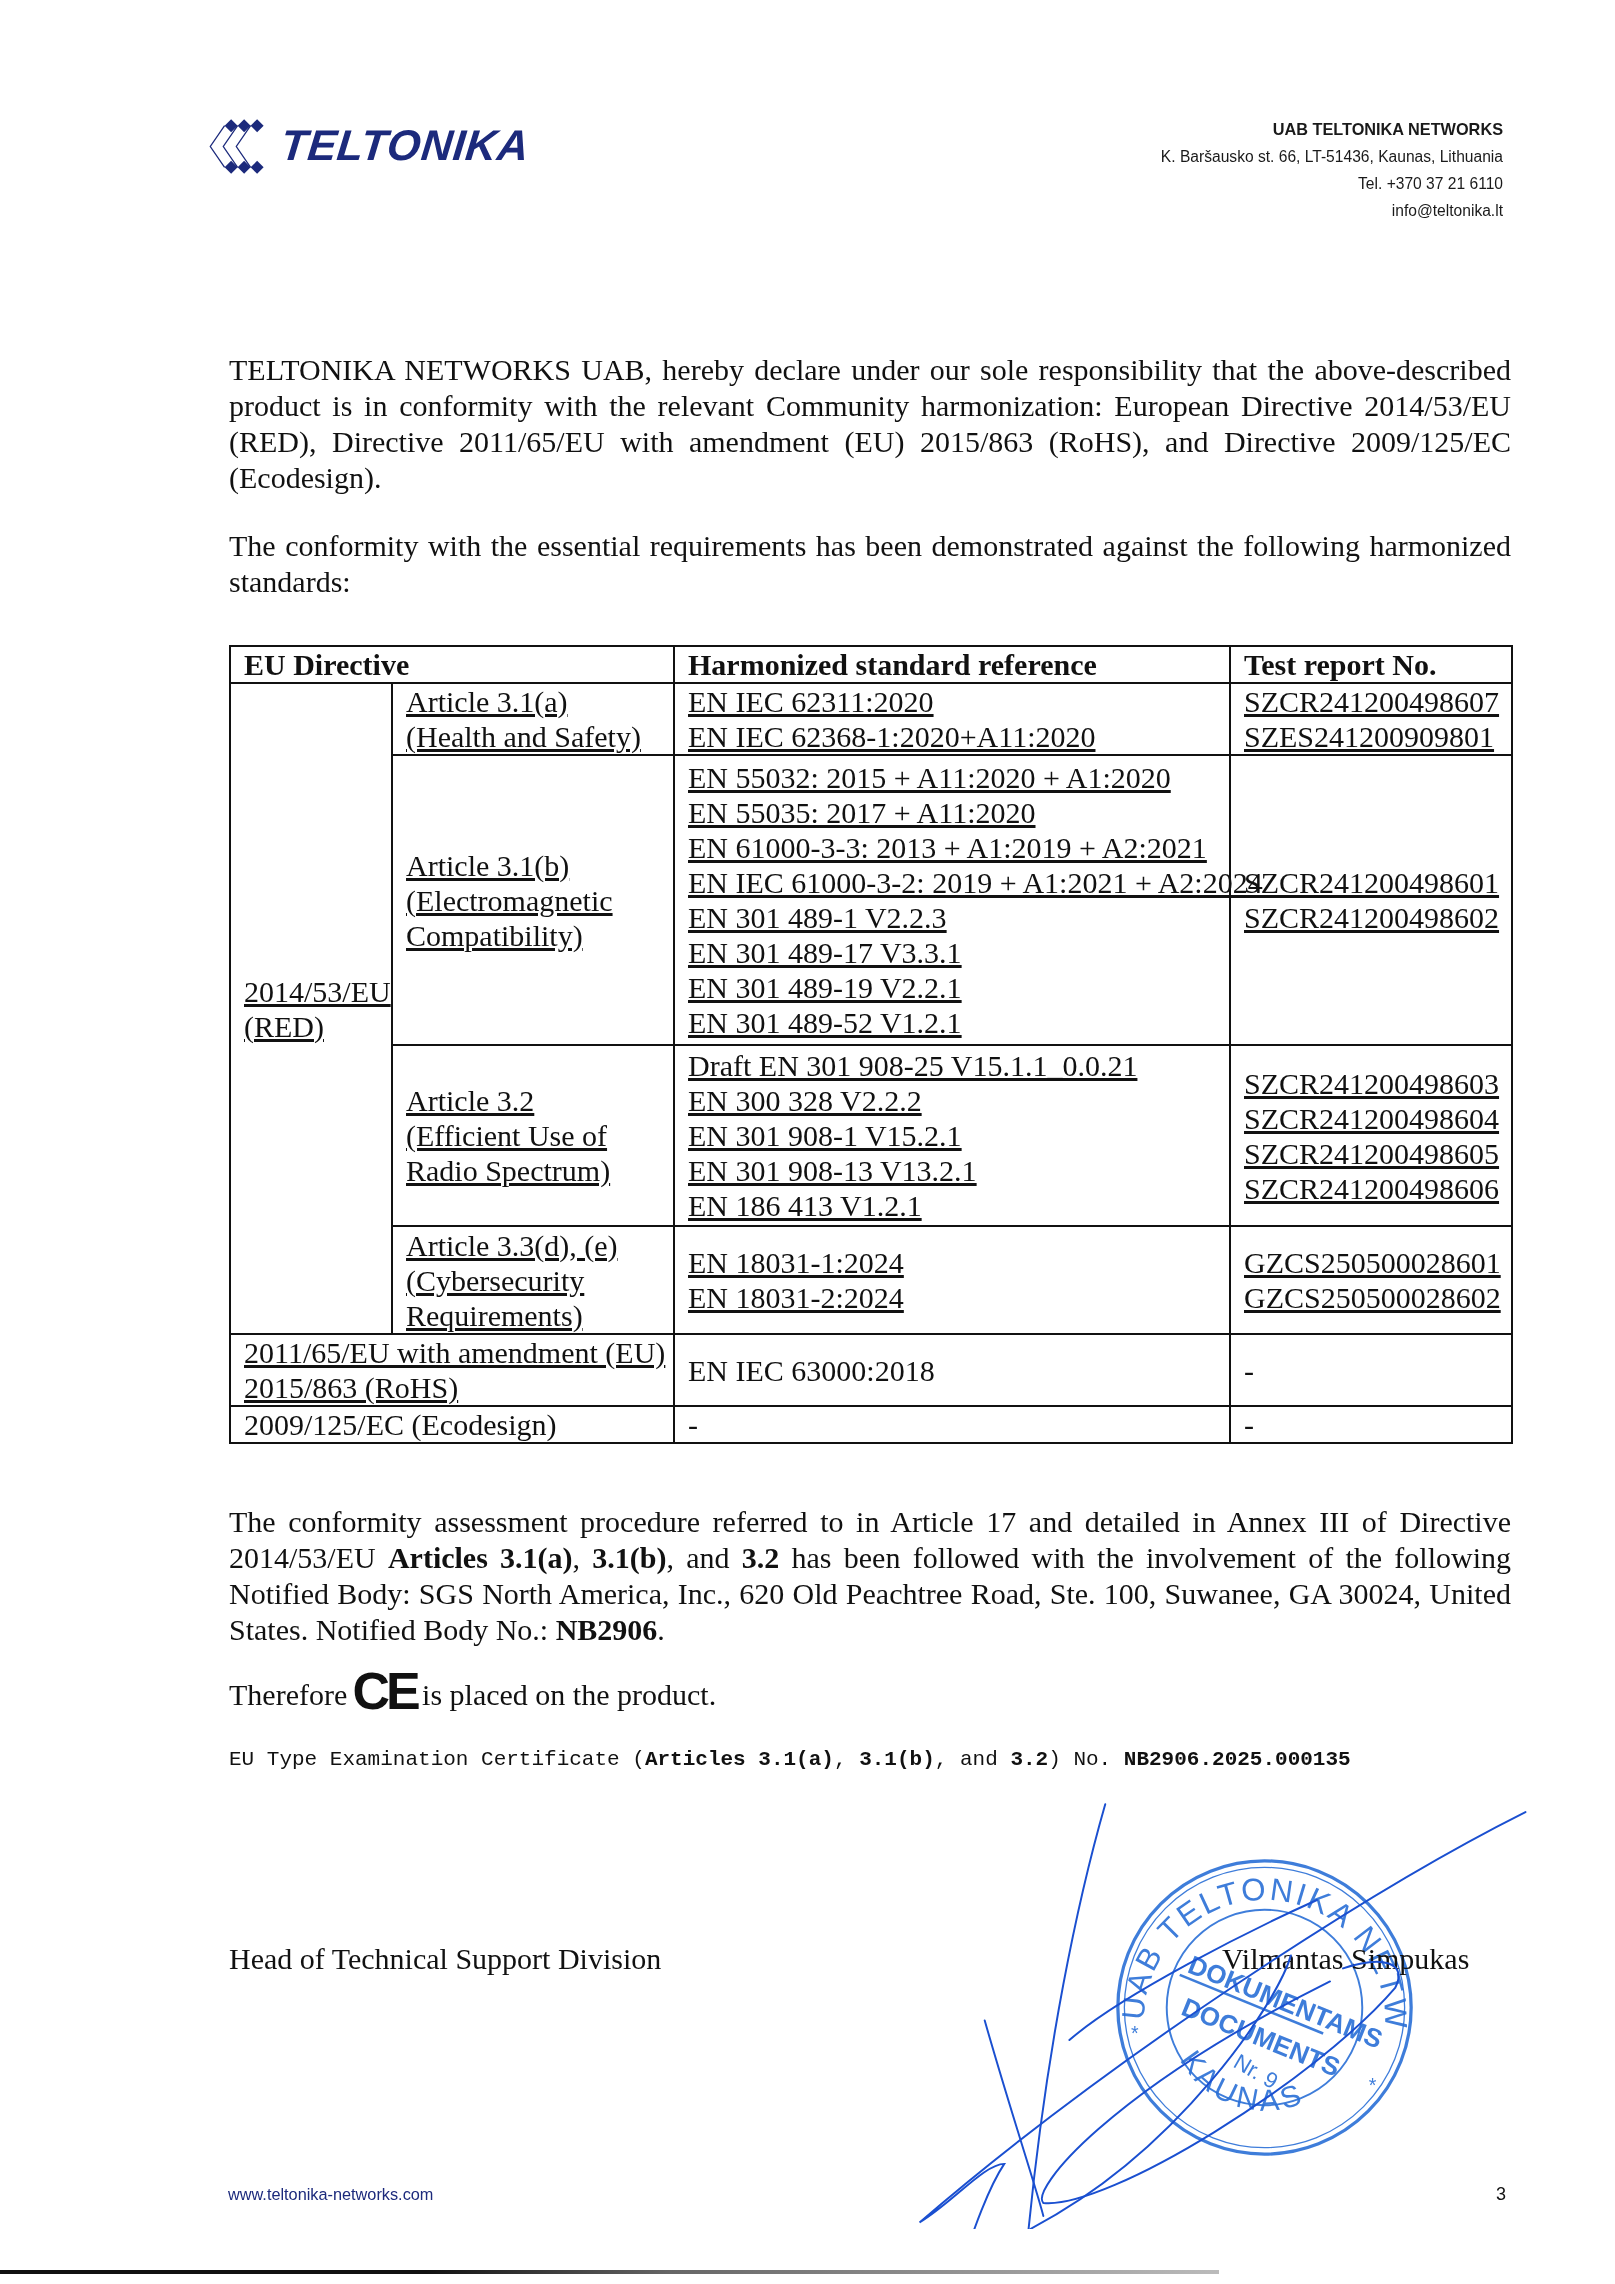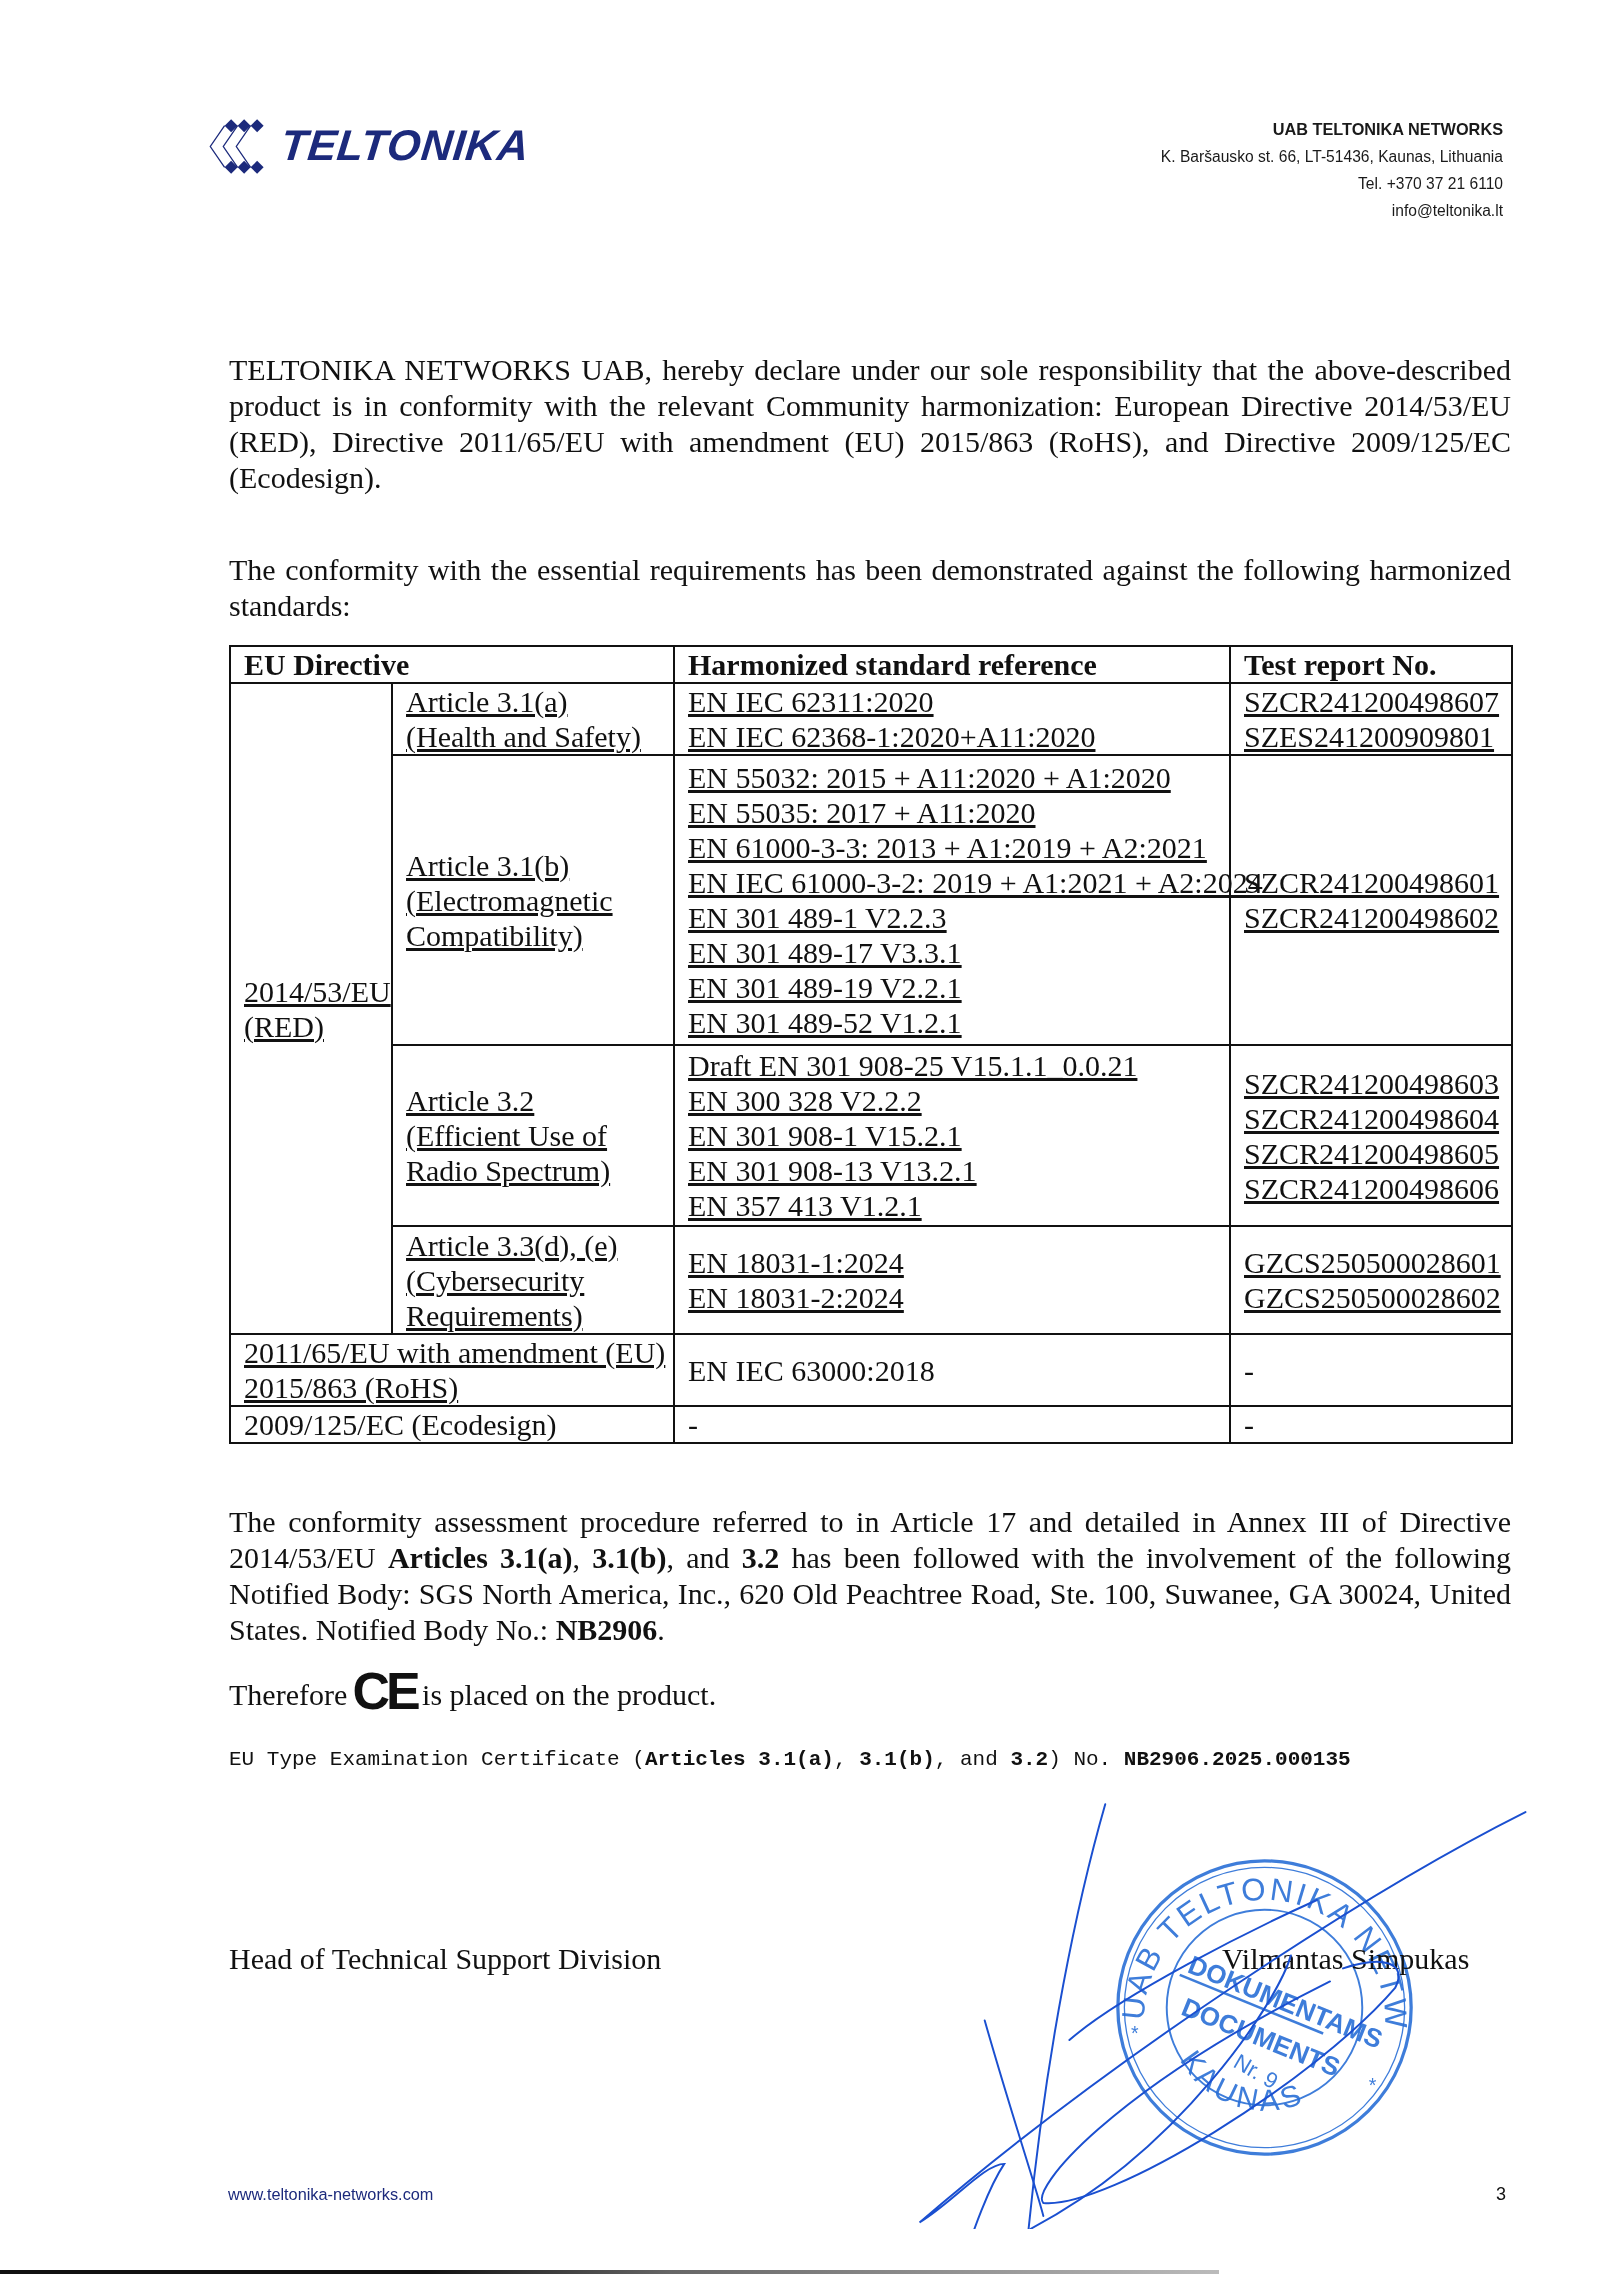--- a/index.html
+++ b/index.html
@@ -11,21 +11,21 @@
   #logo svg { position: absolute; left: 0; top: 0; }
   #logo-text { position: absolute; left: 72px; top: 6.5px; font-family: "Liberation Sans", sans-serif; font-weight: bold; font-style: italic; font-size: 43px; color: #1c2a7c; letter-spacing: 0.7px; transform: skewX(-6deg); }
 
   
   #company { right: 113px; top: 116px; text-align: right; font-family: "Liberation Sans", sans-serif; font-size: 15.6px; line-height: 27px; color: #1a1a1a; }
   #company .name { font-weight: bold; font-size: 16.3px; }
 
   
   .para { left: 229px; width: 1282px; font-size: 30px; line-height: 36px; text-align: justify; text-align-last: left; }
   #p1 { top: 352px; }
-  #p2 { top: 552px; }
+  #p2 { top: 528px; }
 
   
   #table-wrap { left: 229px; top: 645px; width: 1282px; }
   table.std { border-collapse: collapse; width: 1282px; font-size: 30px; line-height: 35px; table-layout: fixed; }
   table.std td, table.std th { border: 2px solid #111; vertical-align: middle; padding: 0 0 0 13px; text-align: left; }
   table.std th { font-weight: bold; height: 34px; }
   .col1 { width: 162px; }
   .col2 { width: 282px; }
   .col3 { width: 556px; }
   .col4 { width: 282px; }
@@ -141,21 +141,21 @@
         <td class="lines">
           <div>Article 3.2</div>
           <div>(Efficient Use of</div>
           <div>Radio Spectrum)</div>
         </td>
         <td class="lines">
           <div>Draft EN 301 908-25 V15.1.1_0.0.21</div>
           <div>EN 300 328 V2.2.2</div>
           <div>EN 301 908-1 V15.2.1</div>
           <div>EN 301 908-13 V13.2.1</div>
-          <div>EN 357 413 V1.2.1</div>
+          <div>EN 186 413 V1.2.1</div>
         </td>
         <td class="lines">
           <div>SZCR241200498603</div>
           <div>SZCR241200498604</div>
           <div>SZCR241200498605</div>
           <div>SZCR241200498606</div>
         </td>
       </tr>
 
       <tr style="height:108px">

